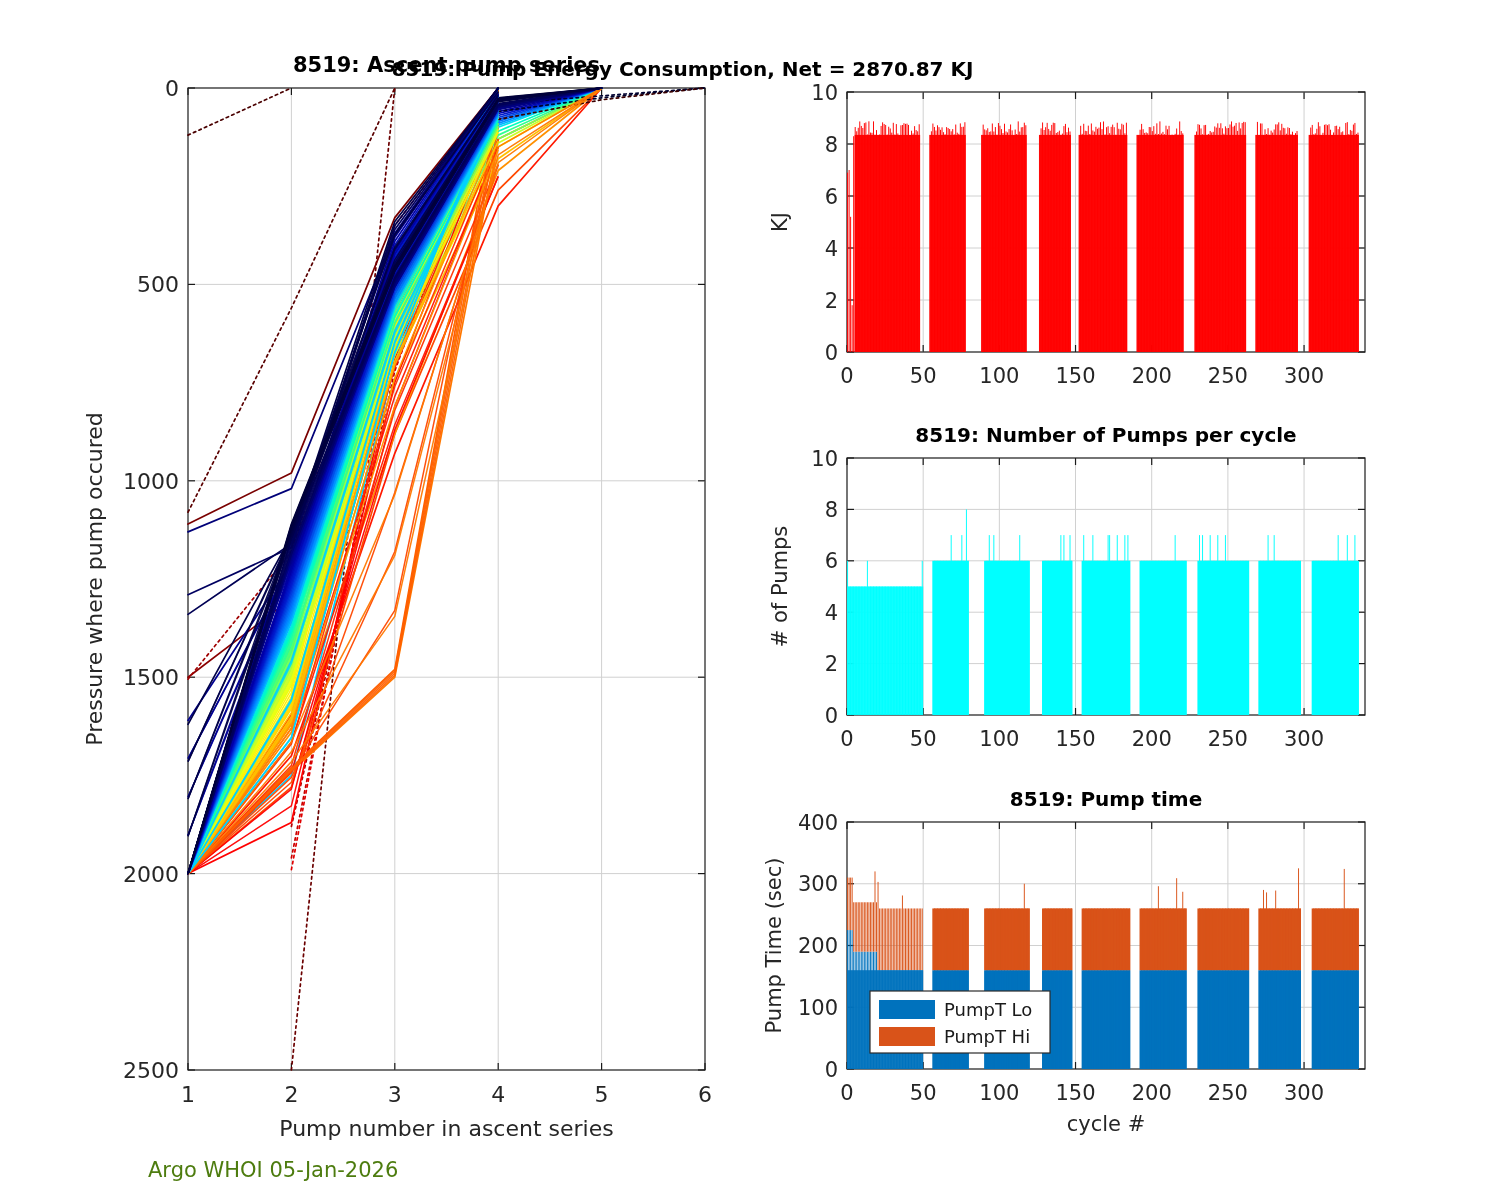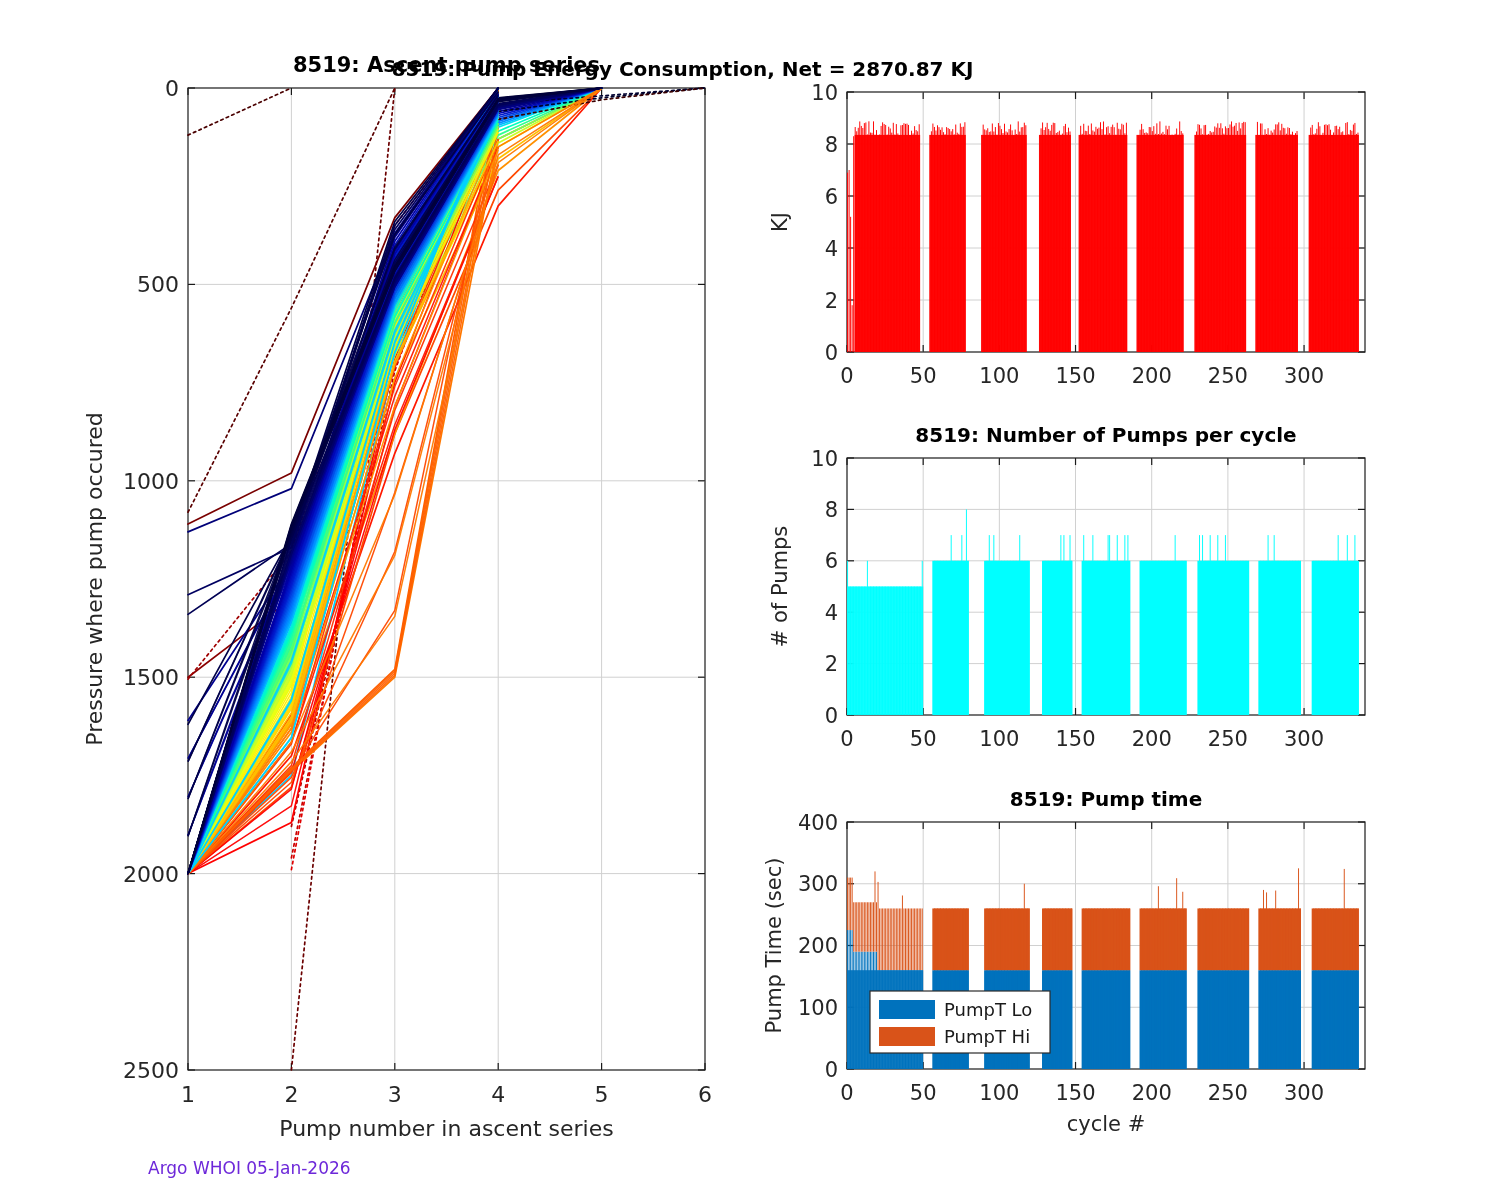--- a/index.html
+++ b/index.html
@@ -2,21 +2,21 @@
 <html><head>
 <meta charset="utf-8">
 <style>
   html,body{margin:0;padding:0;background:#ffffff;}
   body{width:1500px;height:1200px;font-family:"DejaVu Sans",sans-serif;position:relative;overflow:hidden;}
   .fig{position:absolute;inset:0;}
   .axtitle{font-weight:bold;text-anchor:middle;fill:#000;}
   .ticklbl{fill:#262626;text-anchor:middle;}
   .ticklbl.right{text-anchor:end;}
   .axlabel{fill:#262626;text-anchor:middle;}
-  .footer{position:absolute;left:148px;top:1158px;font-size:17px;color:#6d28d9;}
+  .footer{position:absolute;left:148px;top:1158px;font-size:21px;color:#4d7c0f;}
   svg{display:block;}
   .frame{fill:none;stroke:#1a1a1a;stroke-width:1.2;}
   .grid{stroke:#d0d0d0;stroke-width:1;}
   .tick{stroke:#1a1a1a;stroke-width:1.2;}
   .legbox{fill:#ffffff;stroke:#2b2b2b;stroke-width:1.2;}
   .legtxt{fill:#1a1a1a;text-anchor:start;}
 </style>
 </head>
 <body>
 

